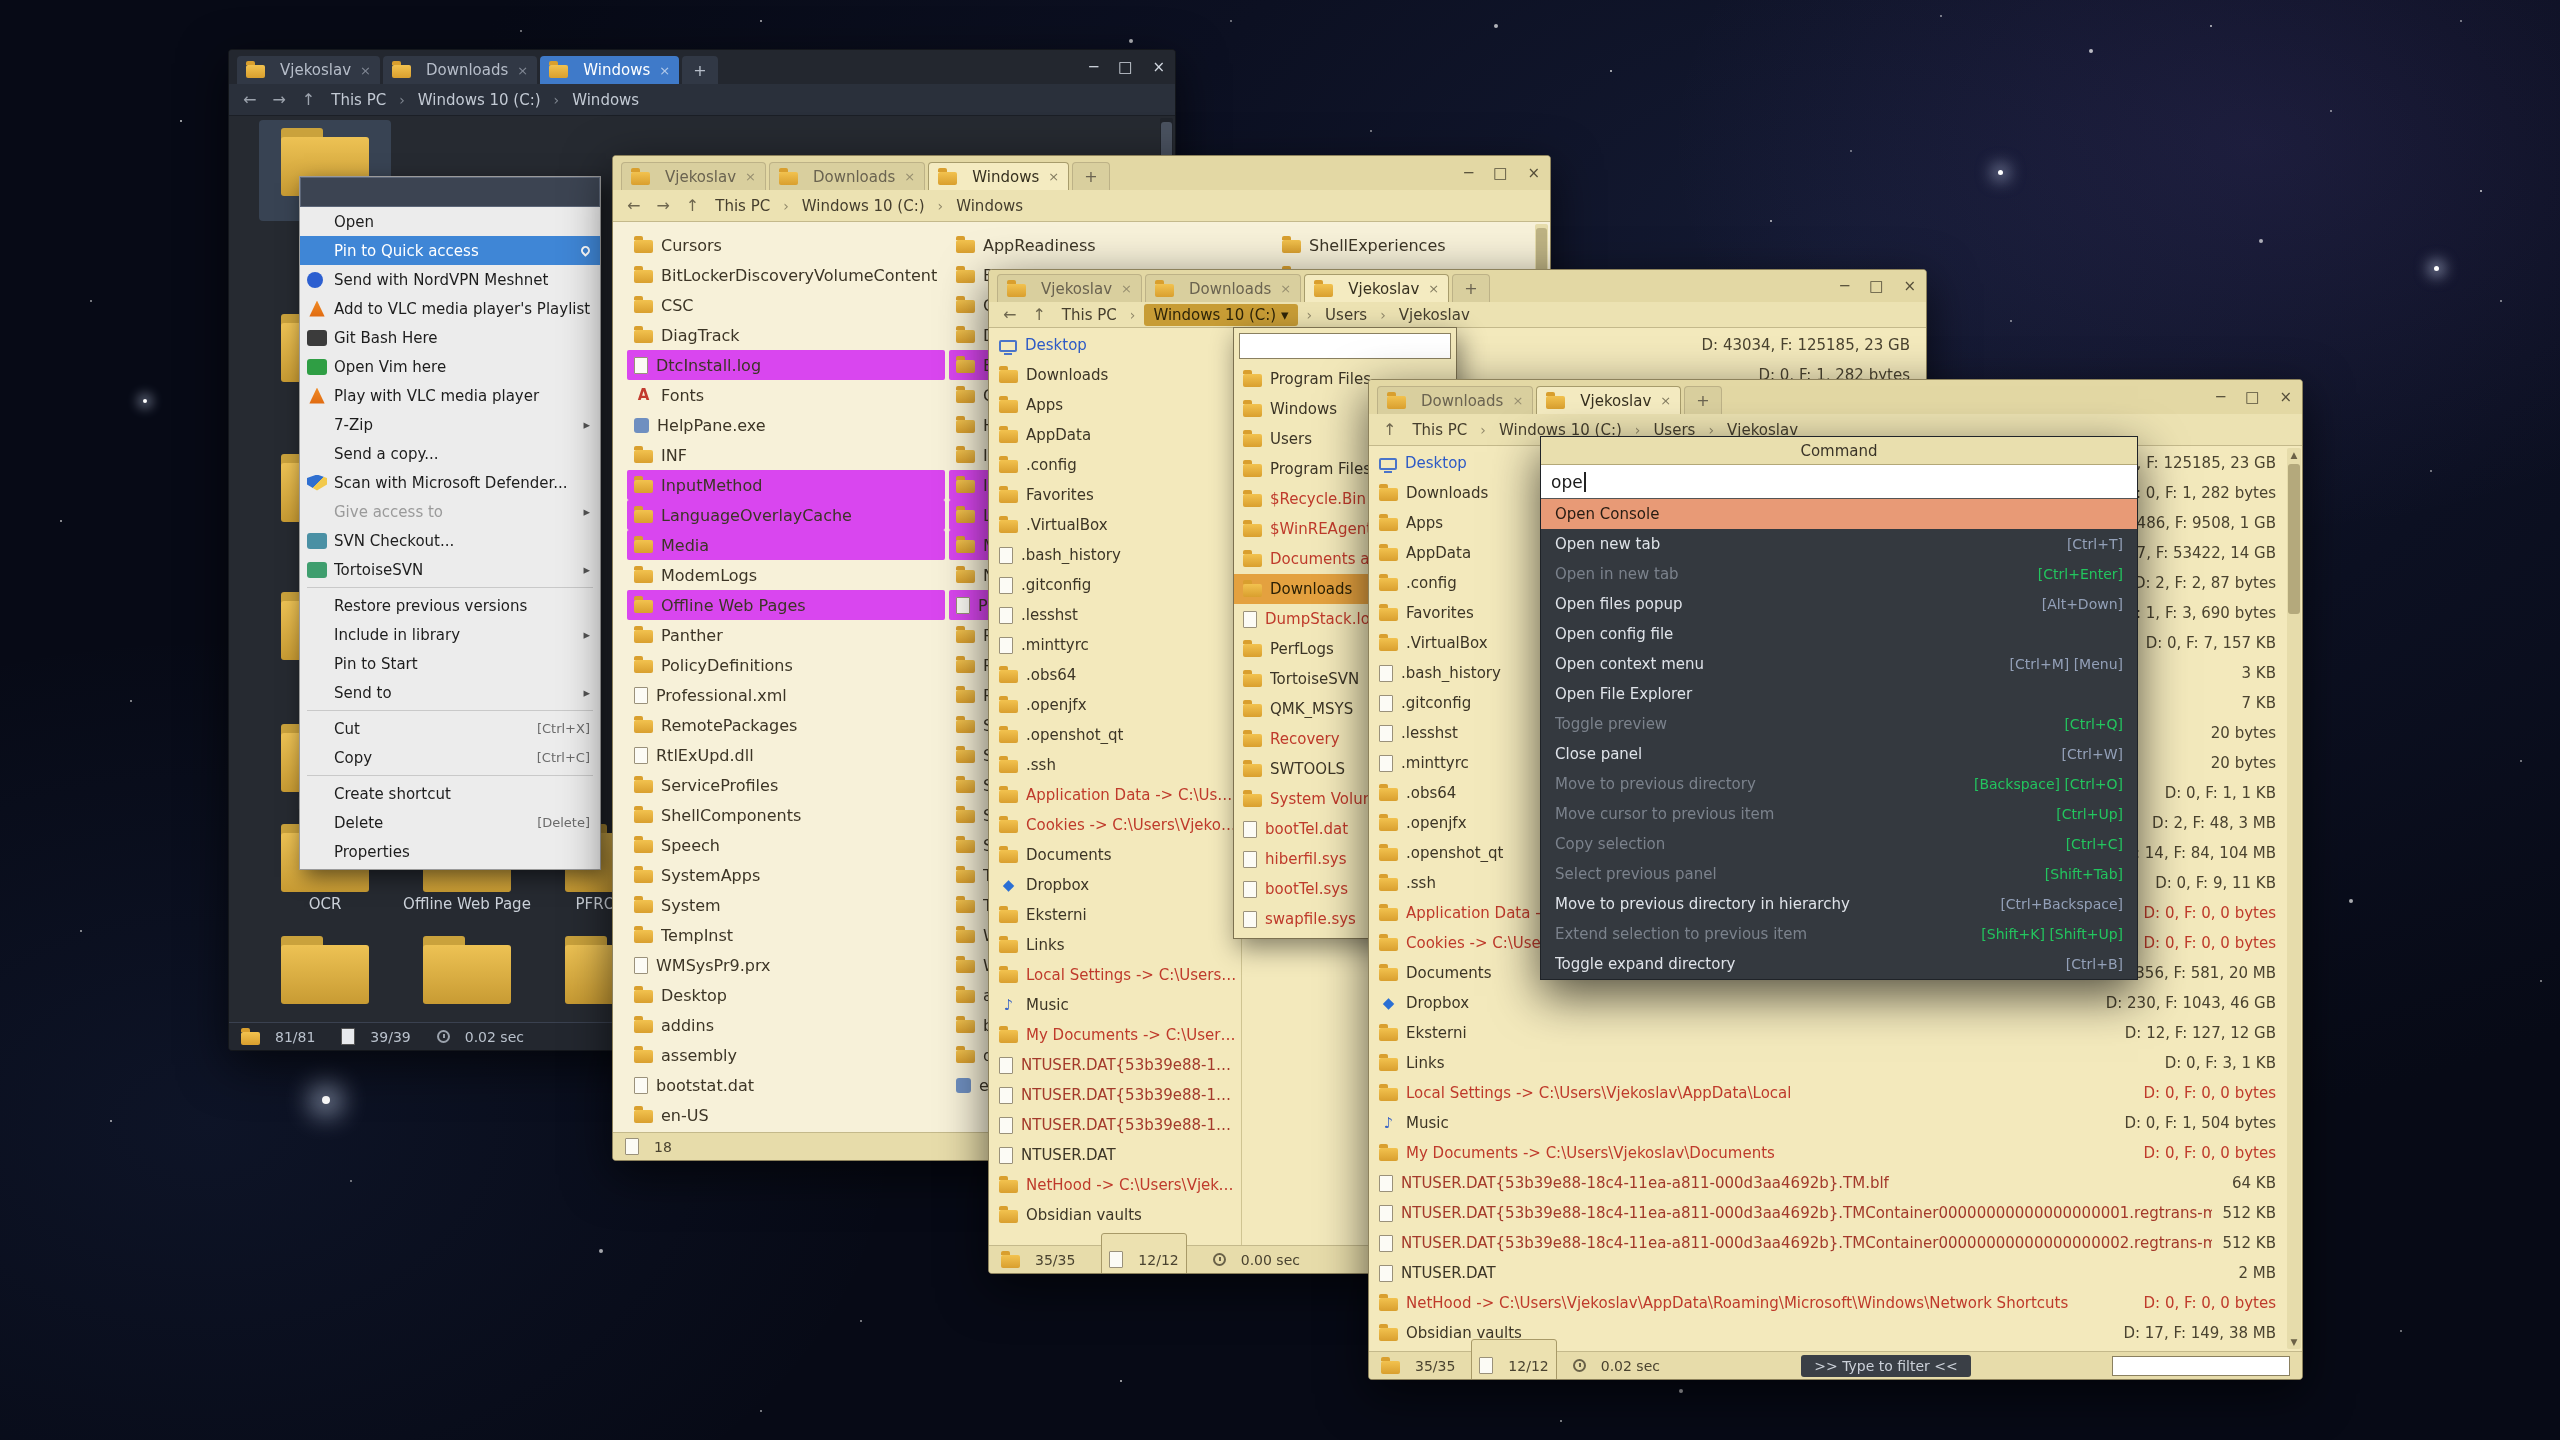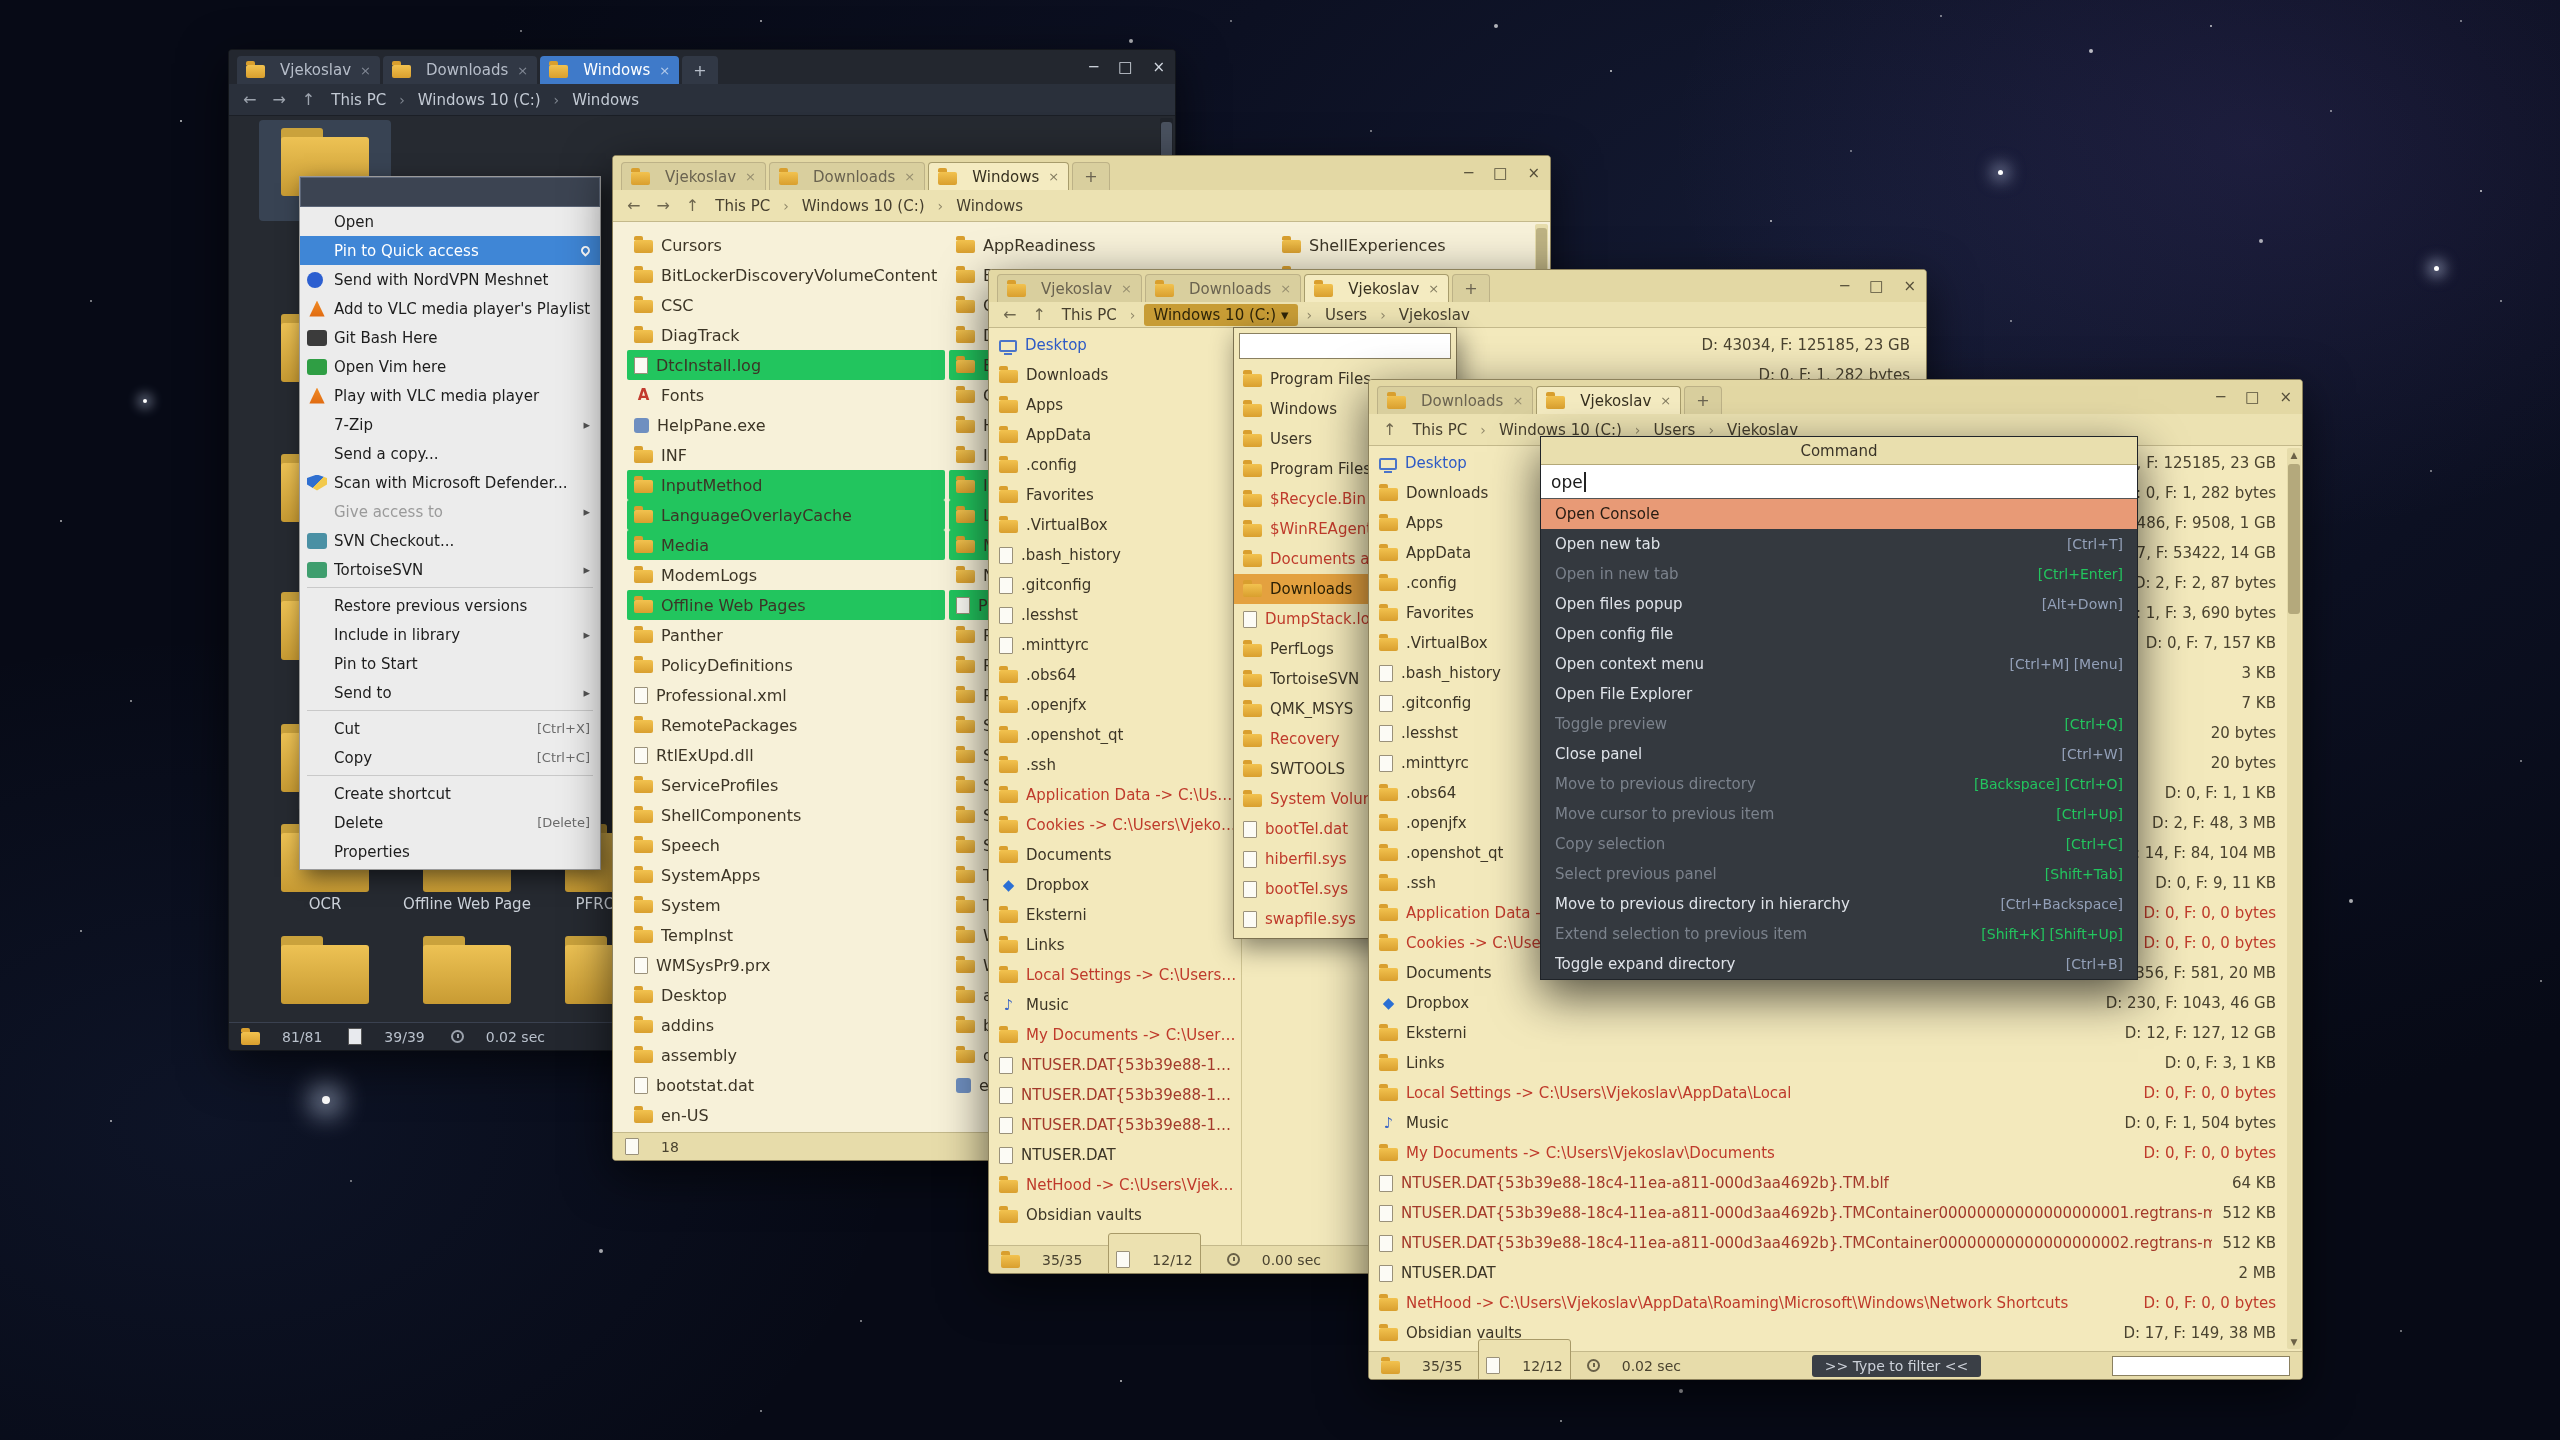--- a/index.html
+++ b/index.html
@@ -49,21 +49,21 @@
   .winctl{position:absolute;right:10px;top:0;height:34px;display:flex;align-items:center;gap:20px;font-size:15px}
   .toolbar{position:absolute;left:0;top:34px;right:0;height:32px;display:flex;align-items:center;padding:0 12px;gap:10px}
   .nav{display:flex;gap:12px}
   .nbtn{font-size:16px;opacity:.75;padding:0 2px}
   .crumbs{display:flex;align-items:center;gap:9px;font-size:15px;white-space:nowrap;overflow:hidden}
   .crumb{padding:1px 4px}
   .crumb.hl{background:#c79c35;color:#2e2408;border-radius:3px;padding:2px 9px}
   .csep{opacity:.55;font-size:14px}
   .content{position:absolute;left:0;right:0;top:66px;bottom:28px;overflow:hidden}
   .statusbar{position:absolute;left:0;right:0;bottom:0;height:28px;display:flex;align-items:center;gap:26px;padding:0 12px;font-size:14px}
-  .sgroup{display:flex;align-items:center;gap:14px}
+  .sgroup{display:flex;align-items:center;gap:7px}
   .cbox{border:1px solid #a89a68;background:#ece1b0;padding:17px 7px;border-radius:3px}
   .vscroll{position:absolute;width:13px;border-radius:2px}
   .vscroll .thumb{position:absolute;left:1px;right:1px;border-radius:3px}
   .sarrow{position:absolute;left:0;right:0;height:14px;text-align:center;font-size:9px;line-height:14px}
 
   
   .dark{background:#262a31;border:1px solid #14171c}
   .dark .titlebar{background:#23272f}
   .dark .tab{background:#313845;color:#b6bdc9}
   .dark .tab.active{background:#3f7ac9;color:#fff}
@@ -130,21 +130,21 @@
 
   
   #win2{left:612px;top:155px;width:939px;height:1006px;z-index:30}
   #w2content{background:#f7f1d9}
   .fcol{position:absolute;top:8px}
   #w2c1{left:14px;width:318px}
   #w2c2{left:336px;width:318px}
   #w2c3{left:662px;width:272px}
   .frow{display:flex;align-items:center;height:30px;padding:0 7px;font-size:16px;color:#3c3526;border-radius:2px}
   .frow .fname{white-space:nowrap;overflow:hidden}
-  .frow.fsel{background:#22c55e}
+  .frow.fsel{background:#d946ef}
   #w2scroll{right:2px;top:68px;bottom:30px;background:#e6dcab}
   #w2scroll .thumb{top:4px;height:220px;background:#bdb283}
 
   
   #win3{left:988px;top:269px;width:939px;height:1005px;z-index:40}
   #win3 .titlebar{height:32px}
   #win3 .winctl{height:32px}
   #win3 .toolbar{top:32px;height:26px}
   #w3content{top:58px;background:#f3e9bc}
   #w3side{position:absolute;left:0;top:0;bottom:0;width:253px;border-right:1px solid #cfc492;overflow:hidden;padding-top:2px}

